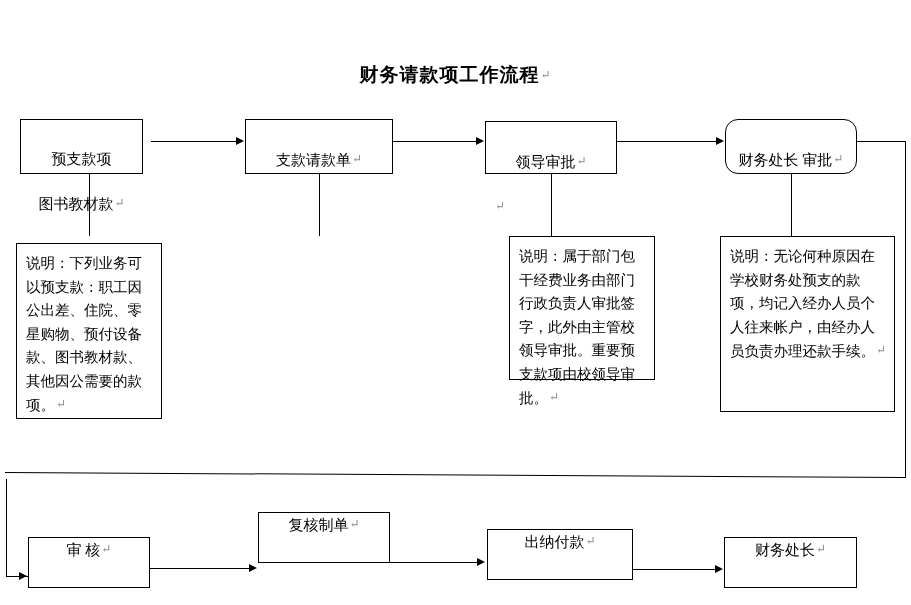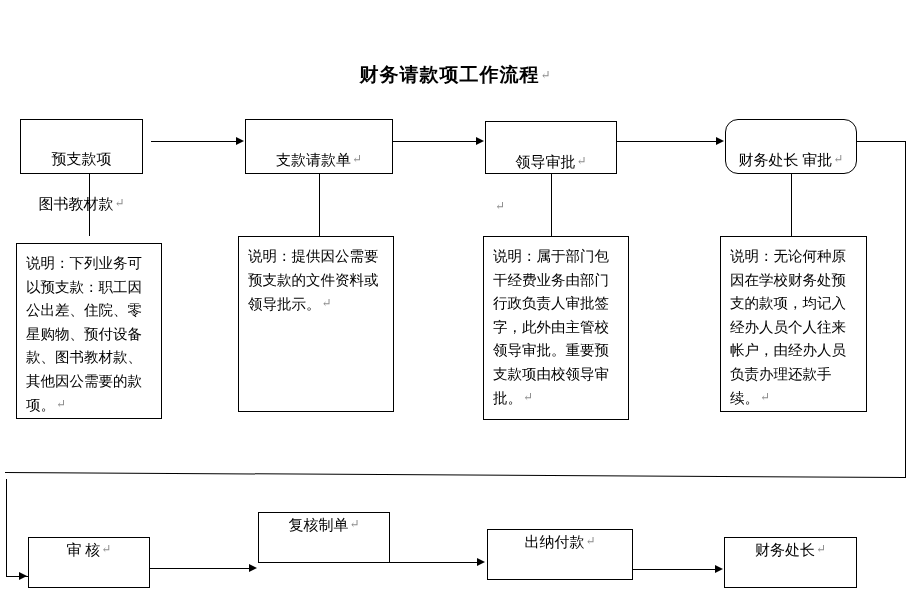--- a/index.html
+++ b/index.html
@@ -137,29 +137,26 @@
 
   <div class="vline" style="left:89px;  top:174px; height:62px;"></div>
   <div class="vline" style="left:319px; top:174px; height:62px;"></div>
   <div class="vline" style="left:551px; top:174px; height:62px;"></div>
   <div class="vline" style="left:791px; top:174px; height:62px;"></div>
 
   <div class="box note" style="left:16px; top:236px; width:146px; height:176px;margin-top:7px;">
     <span>说明：下列业务可以预支款：职工因公出差、住院、零星购物、预付设备款、图书教材款、其他因公需要的款项。</span><span class="pilcrow">↵</span>
   </div>
 
-  <div class="box note" style="left:238px; top:236px; width:156px; height:176px;">
-    <span>说明：提供因公需要预支款的文件资料或领导批示。</span><span class="pilcrow">↵</span>
-  </div>
 
-  <div class="box note" style="left:483px; top:236px; width:146px; height:184px;">
+  <div class="box note" style="left:509px; top:236px; width:146px; height:144px;">
     <span>说明：属于部门包干经费业务由部门行政负责人审批签字，此外由主管校领导审批。重要预支款项由校领导审批。</span><span class="pilcrow">↵</span>
   </div>
 
-  <div class="box note" style="left:720px; top:236px; width:147px; height:176px;">
+  <div class="box note" style="left:720px; top:236px; width:175px; height:176px;">
     <span>说明：无论何种原因在学校财务处预支的款项，均记入经办人员个人往来帐户，由经办人员负责办理还款手续。</span><span class="pilcrow">↵</span>
   </div>
 
   <div class="hline" style="left:857px; top:141px; width:48px;"></div>
   <div class="vline" style="left:905px; top:141px; height:337px;"></div>
 
   <div class="return-line" style="left:905px; top:478px; width:900px; transform: rotate(180.32deg);"></div>
   <div class="vline" style="left:6px; top:479px; height:97px;"></div>
   <div class="hline" style="left:6px; top:576px; width:22px;"></div>
   <div class="arrow-r" style="left:19px; top:572px;"></div>

